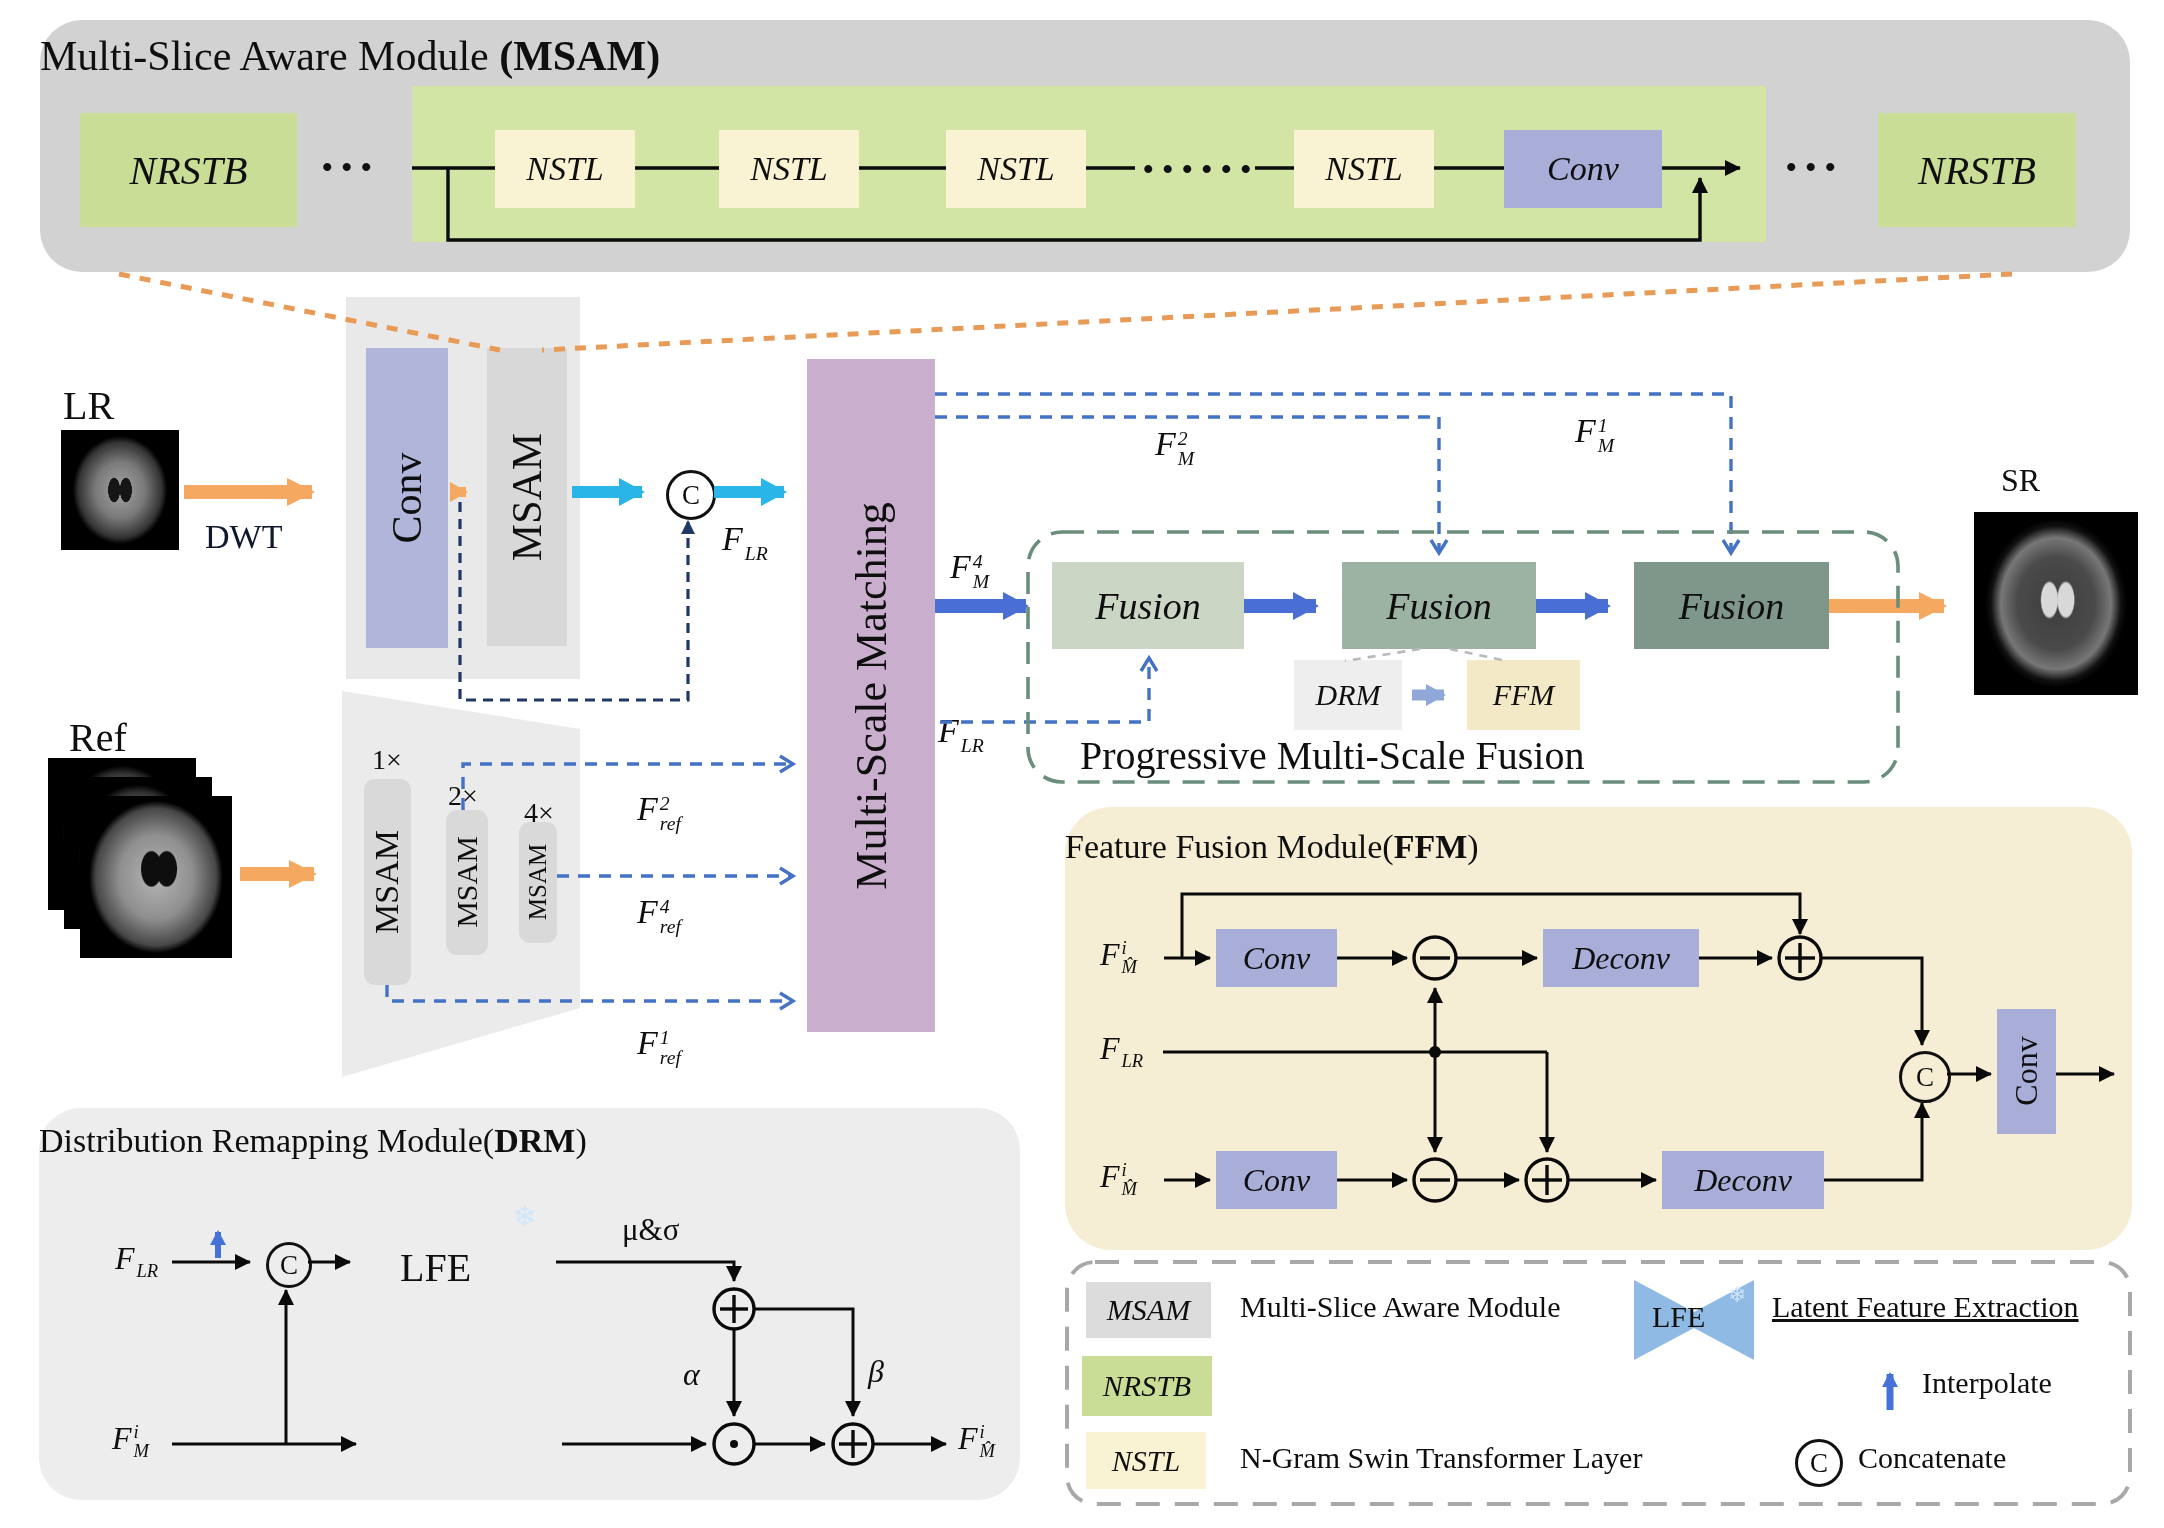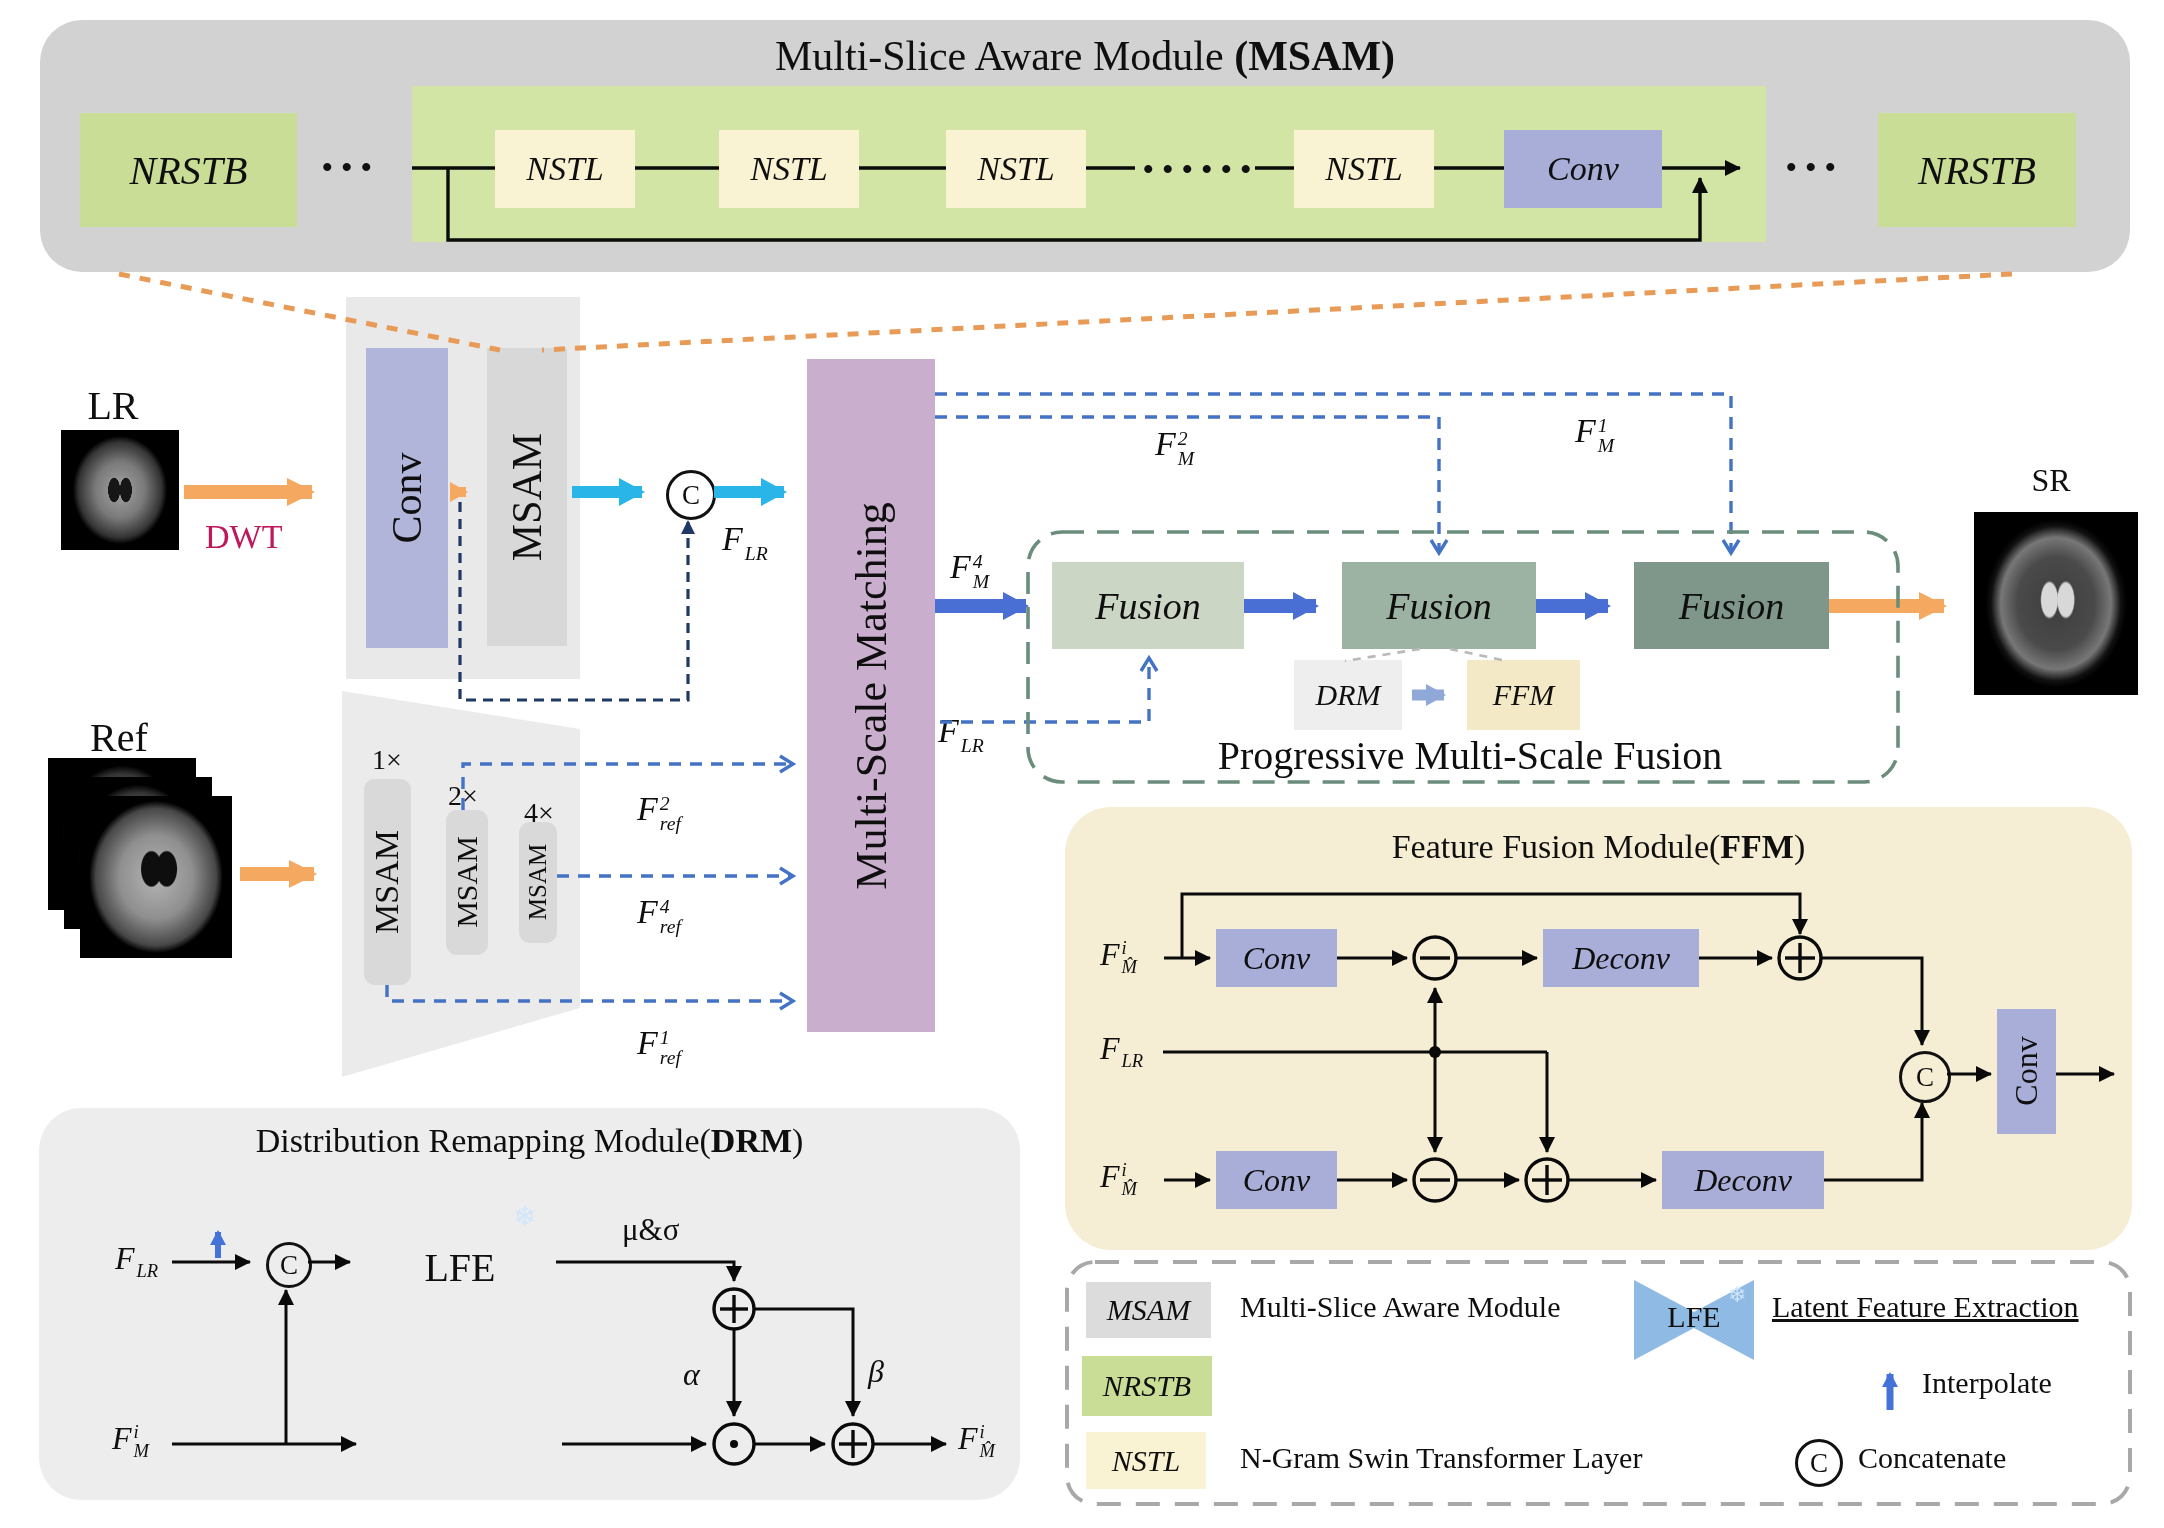--- a/index.html
+++ b/index.html
@@ -29,21 +29,21 @@
   .fusion{font-size:38px;}
   .f1{background:#ccd6c4;} .f2{background:#9cb2a2;} .f3{background:#7f968a;}
   .drmchip{background:#eeeeee;font-size:30px;}
   .ffmchip{background:#f3e9c6;font-size:30px;}
 
   .drm-container{background:#ededed;border-radius:42px;}
   .ffm-container{background:#f5eed4;border-radius:46px;}
   .innorm{background:#c7dff2;border-radius:10px;font-size:30px;line-height:1.15;}
   .msamref{background:#d9d9d9;border-radius:11px;}
 
-  .title{white-space:nowrap;text-align:center;}
+  .title{white-space:nowrap;text-align:left;}
   .csym{border:3px solid #111;border-radius:50%;background:#fff;
         display:flex;align-items:center;justify-content:center;
         font-size:27px;font-weight:500;z-index:2;}
 
   .mlab{font-style:italic;white-space:nowrap;display:inline-flex;align-items:center;}
   .ss{display:inline-flex;flex-direction:column;font-size:0.58em;line-height:0.95;margin-left:2px;transform:translateY(0.18em);}
   .ss .sp{min-height:1em;display:block;text-align:left;}
   .ss .sb{display:block;text-align:left;}
 
   .brain{background-color:#000;}
@@ -105,21 +105,21 @@
     </div>
   <div class="abs ui dots" style="left:1786px;top:150px;"><span>•••</span></div>
   <div class="abs ui chip nrstb" style="left:1878px;top:113px;width:198px;height:114px;">
       <span>NRSTB</span>
     </div>
 
   <div class="abs ui title" style="left:63px;top:382px;width:100px;font-size:40px;"><span>LR</span></div>
   <div class="abs ui brain" style="left:61px;top:430px;width:118px;height:120px;">
       <div class="brain-core"></div>
     </div>
-  <div class="abs ui" style="left:205px;top:518px;font-size:34px;color:#be185d;"><span>DWT</span></div>
+  <div class="abs ui" style="left:205px;top:518px;font-size:34px;color:#0f172a;"><span>DWT</span></div>
 
   <div class="abs ui lr-container" style="left:346px;top:297px;width:234px;height:382px;"></div>
   <div class="abs ui conv-block" style="left:366px;top:348px;width:82px;height:300px;"></div>
   <div class="rot ui" style="left:407px;top:498px;font-size:42px;"><span>Conv</span></div>
   <div class="abs ui msam-block" style="left:487px;top:348px;width:80px;height:298px;"></div>
   <div class="rot ui" style="left:527px;top:497px;font-size:42px;"><span>MSAM</span></div>
 
   <div class="abs ui csym" style="left:666px;top:470px;width:44px;height:44px;">
       <span>C</span>
     </div>

